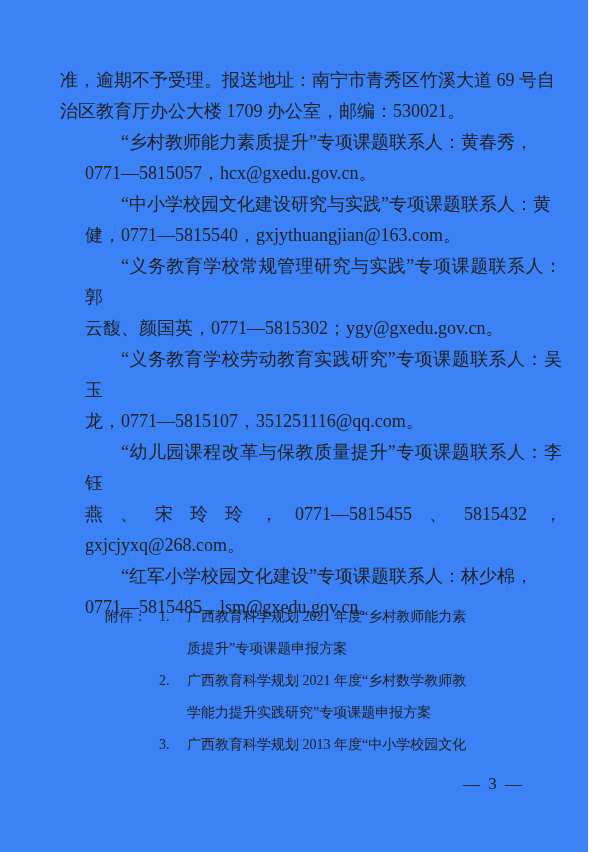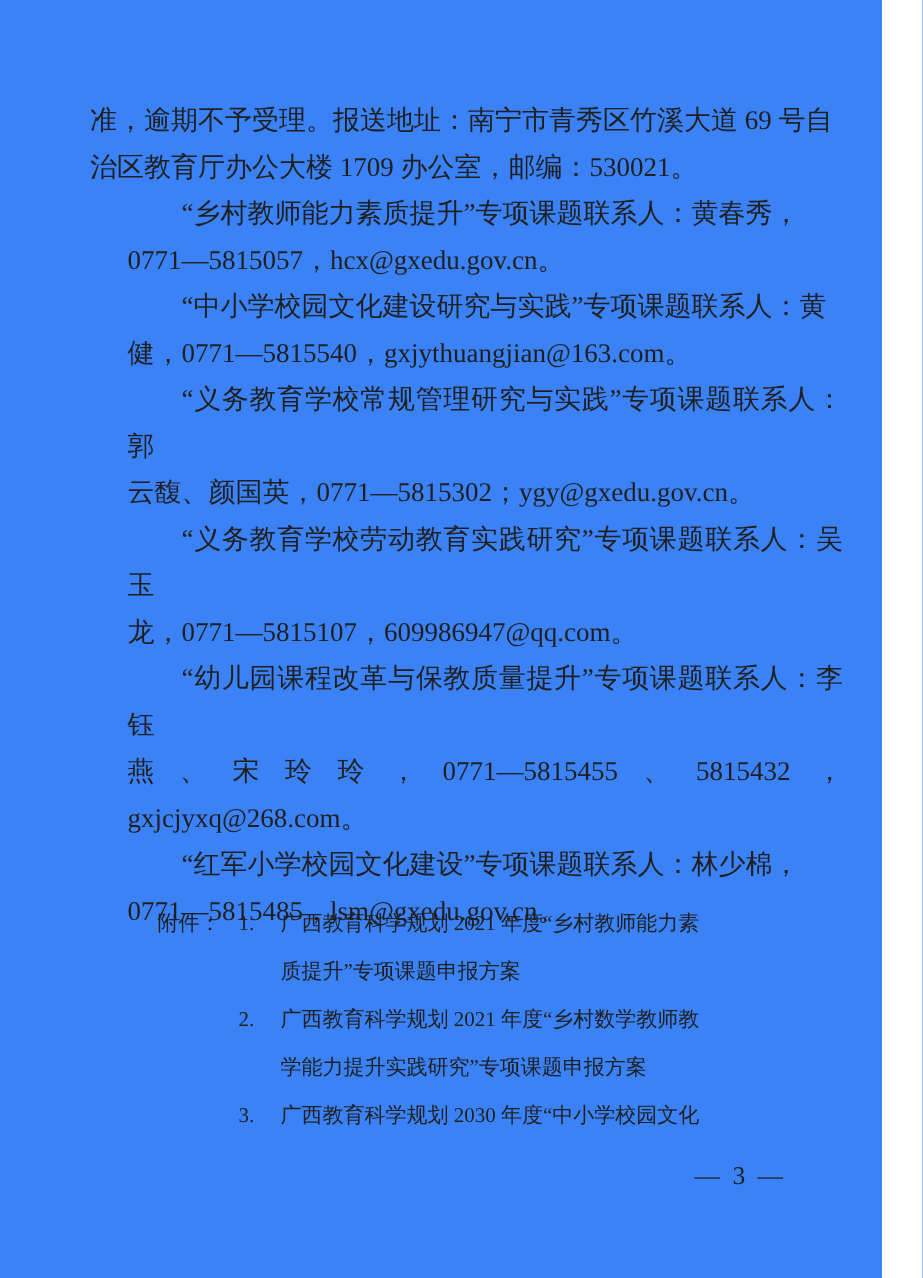--- a/index.html
+++ b/index.html
@@ -74,21 +74,21 @@
   <div class="body-text">
     <p class="para">准，逾期不予受理。报送地址：南宁市青秀区竹溪大道 69 号自
 治区教育厅办公大楼 1709 办公室，邮编：530021。</p>
     <p class="para indent">“乡村教师能力素质提升”专项课题联系人：黄春秀，
 0771—5815057，hcx@gxedu.gov.cn。</p>
     <p class="para indent">“中小学校园文化建设研究与实践”专项课题联系人：黄
 健，0771—5815540，gxjythuangjian@163.com。</p>
     <p class="para indent">“义务教育学校常规管理研究与实践”专项课题联系人：郭
 云馥、颜国英，0771—5815302；ygy@gxedu.gov.cn。</p>
     <p class="para indent">“义务教育学校劳动教育实践研究”专项课题联系人：吴玉
-龙，0771—5815107，609986947@qq.com。</p>
+龙，0771—5815107，351251116@qq.com。</p>
     <p class="para indent">“幼儿园课程改革与保教质量提升”专项课题联系人：李钰
 燕、宋玲玲，0771—5815455、5815432，gxjcjyxq@268.com。</p>
     <p class="para indent">“红军小学校园文化建设”专项课题联系人：林少棉，
 0771—5815485，lsm@gxedu.gov.cn。</p>
   </div>
 
   <div class="attachments">
     <div class="att-row">
       <span class="att-label">附件：</span>
       <span class="att-num">1.</span>
@@ -97,19 +97,19 @@
     </div>
     <div class="att-row">
       <span class="att-label"></span>
       <span class="att-num">2.</span>
       <span class="att-text">广西教育科学规划 2021 年度“乡村数学教师教
 学能力提升实践研究”专项课题申报方案</span>
     </div>
     <div class="att-row">
       <span class="att-label"></span>
       <span class="att-num">3.</span>
-      <span class="att-text">广西教育科学规划 2030 年度“中小学校园文化</span>
+      <span class="att-text">广西教育科学规划 2013 年度“中小学校园文化</span>
     </div>
   </div>
 
   <div class="footer">— 3 —</div>
 
 </div>
 
 </body></html>

